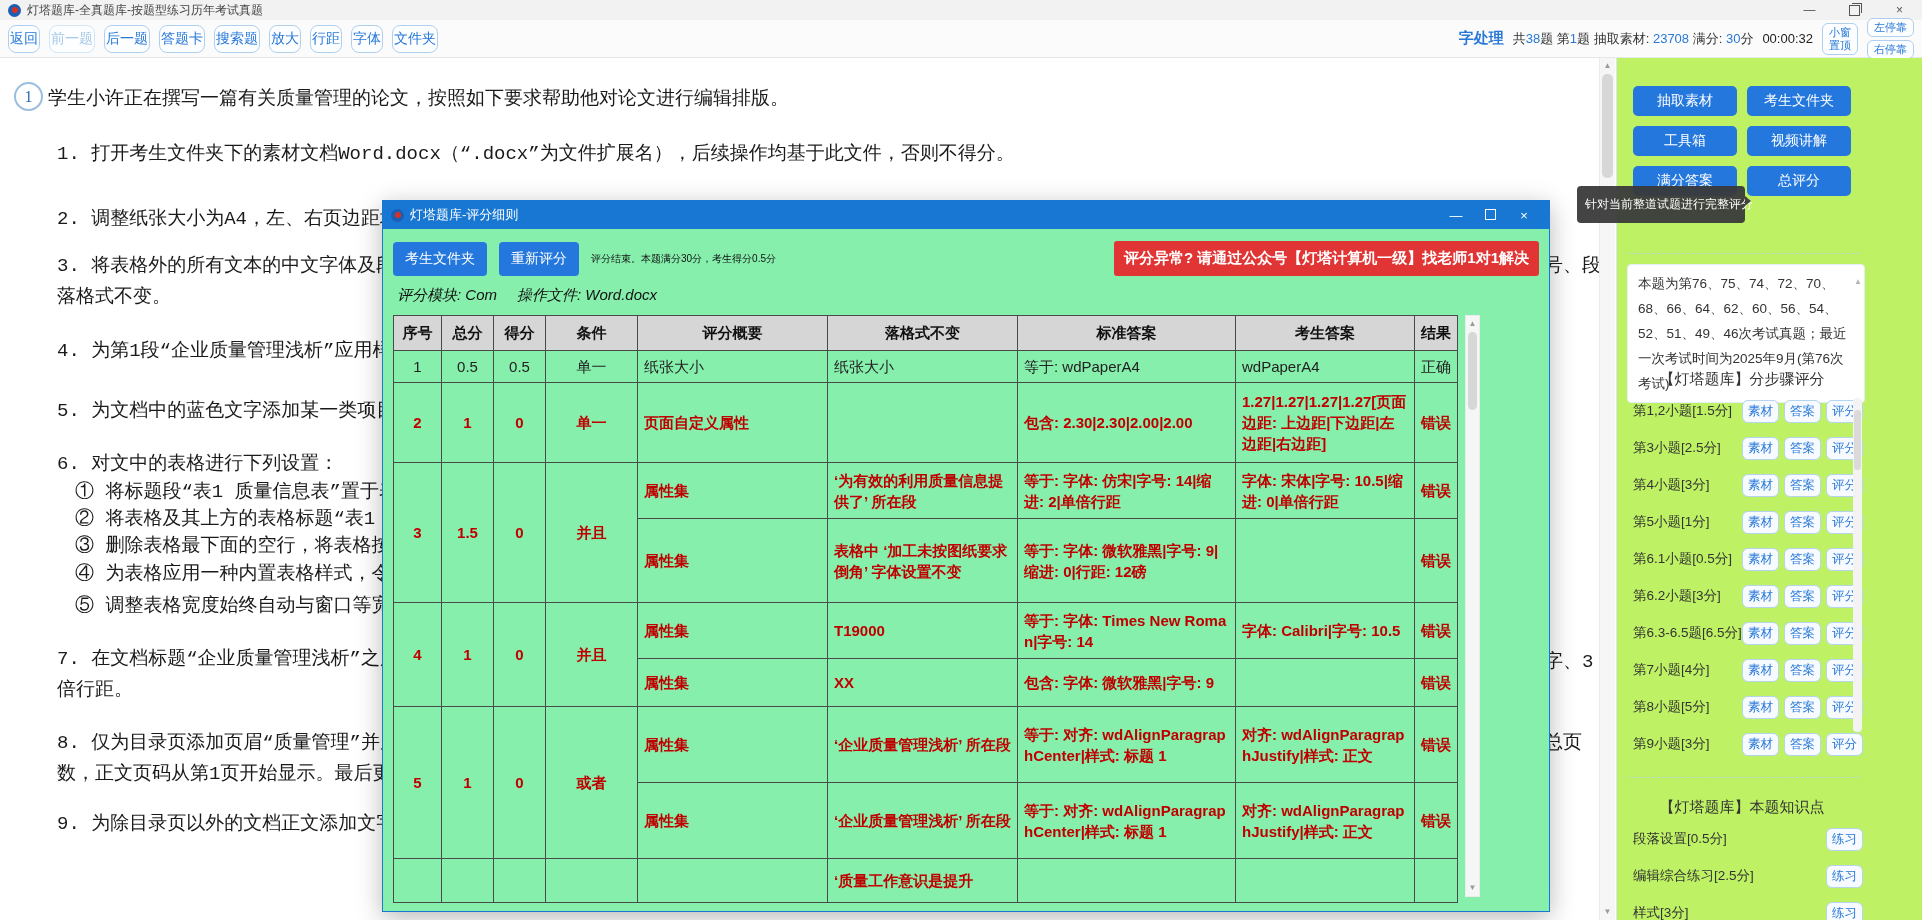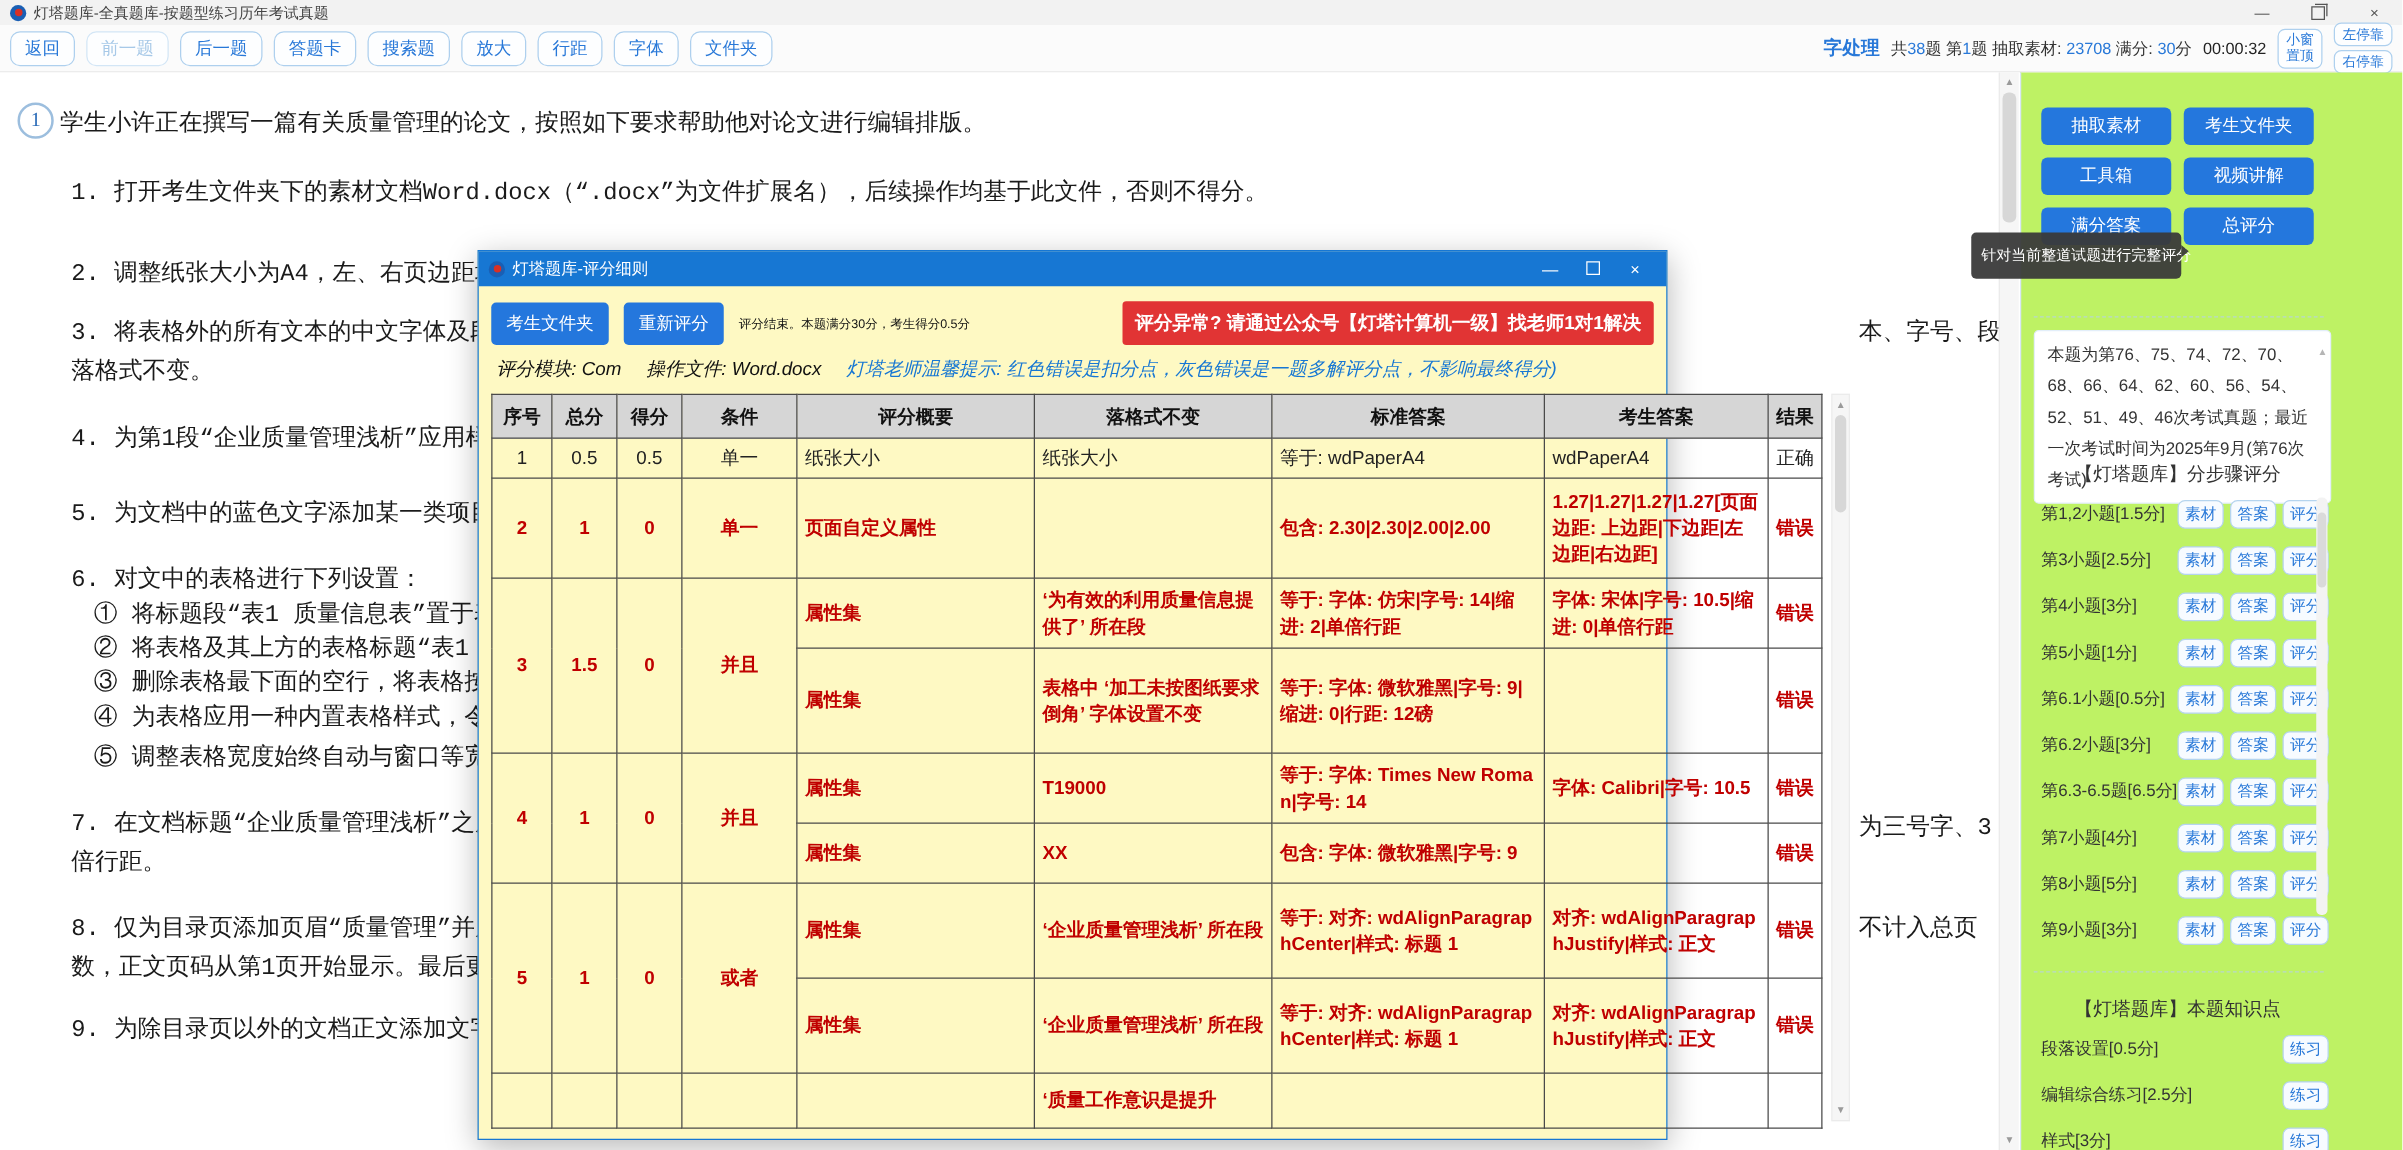--- a/index.html
+++ b/index.html
@@ -14,21 +14,21 @@
   .wtitle{font-size:12px;color:#444;margin-left:6px;white-space:nowrap;}
   .wctrls{position:absolute;right:0;top:0;height:20px;display:flex;}
   .wctrl{width:45px;height:20px;display:flex;align-items:center;justify-content:center;color:#555;font-size:12px;}
   .restore-box{width:9px;height:9px;border:1px solid #555;position:relative;background:#f2f2f2;}
   .restore-box::before{content:"";position:absolute;left:2px;top:-3px;width:9px;height:9px;border:1px solid #555;border-bottom:none;border-left:none;}
 
   
   .toolbar{position:absolute;left:0;top:20px;width:1922px;height:38px;background:#fbfbfb;
            border-bottom:1px solid #e7e7e7;box-sizing:border-box;display:flex;align-items:center;padding:0 8px;}
   .tbtn{border:1px solid #aed0ee;background:#fdfeff;color:#2878d8;font-size:14px;border-radius:8px;
-        padding:4px 11px;margin-right:9px;white-space:nowrap;cursor:pointer;font-family:inherit;}
+        padding:4px 1px;margin-right:9px;white-space:nowrap;cursor:pointer;font-family:inherit;}
   .tbtn.disabled{color:#a7c9e8;border-color:#d3e6f6;}
   .tb-right{margin-left:auto;display:flex;align-items:center;gap:9px;}
   .cat{color:#2878d8;font-size:15px;font-weight:bold;white-space:nowrap;}
   .stats{font-size:13px;color:#333;white-space:nowrap;}
   .stats b{color:#2878d8;font-weight:normal;}
   .timer{font-size:13px;color:#222;white-space:nowrap;}
   .pinbtn{border:1px solid #aed0ee;background:#fdfeff;color:#2878d8;border-radius:6px;font-size:11px;
           line-height:13px;padding:2px 6px;text-align:center;cursor:pointer;font-family:inherit;}
   .dockcol{display:flex;flex-direction:column;gap:3px;}
   .dockbtn{border:1px solid #aed0ee;background:#fdfeff;color:#2878d8;border-radius:6px;font-size:11px;
@@ -64,21 +64,21 @@
   .steps-sb{position:absolute;left:236px;width:9px;background:#f3f3f3;border-radius:4px;}
   .steps-sb .thumb{position:absolute;left:1px;right:1px;top:12px;height:60px;background:#dadada;border-radius:4px;}
 
   
   .tooltip{position:absolute;left:1577px;top:186px;width:168px;background:rgba(58,58,58,.95);color:#fff;
            font-size:12px;border-radius:4px;padding:10px 8px;box-sizing:border-box;z-index:60;white-space:nowrap;}
   .tooltip::after{content:"";position:absolute;right:-6px;top:10px;border-left:6px solid rgba(58,58,58,.95);
                   border-top:5px solid transparent;border-bottom:5px solid transparent;}
 
   
-  .modal{position:absolute;left:382px;top:200px;width:952px;height:712px;background:#fef9c3;
+  .modal{position:absolute;left:382px;top:200px;width:1168px;height:712px;background:#86efac;
          border:1px solid #1777d3;box-shadow:0 6px 24px rgba(0,0,0,.28);z-index:50;box-sizing:border-box;}
   .m-titlebar{height:28px;background:#1777d3;display:flex;align-items:center;padding:0 8px;}
   .m-title{color:#fff;font-size:13px;margin-left:6px;}
   .m-ctrls{margin-left:auto;display:flex;align-items:center;}
   .m-ctrl{width:34px;text-align:center;color:#fff;font-size:13px;cursor:pointer;}
   .m-sq{display:inline-block;width:9px;height:9px;border:1px solid #fff;}
   .m-toolbar{display:flex;align-items:center;gap:12px;padding:12px 10px 6px 10px;}
   .mbtn{background:#2477dd;color:#fff;border:none;border-radius:4px;padding:8px 12px;font-size:14px;cursor:pointer;font-family:inherit;white-space:nowrap;}
   .m-result{font-size:10px;color:#111;white-space:nowrap;}
   .m-alert{margin-left:auto;background:#e13434;color:#fff;font-weight:bold;font-size:15px;border-radius:3px;
@@ -313,21 +313,20 @@
   <div class="m-toolbar">
     <button class="mbtn">考生文件夹</button>
     <button class="mbtn">重新评分</button>
     <span class="m-result">评分结束。本题满分30分，考生得分0.5分</span>
     <span class="m-alert">评分异常? 请通过公众号【灯塔计算机一级】找老师1对1解决</span>
   </div>
 
   <div class="m-info">
     <span>评分模块: Com</span>
     <span>操作文件: Word.docx</span>
-    <span class="m-tip">灯塔老师温馨提示: 红色错误是扣分点，灰色错误是一题多解评分点，不影响最终得分)</span>
   </div>
 
   <div class="gridwrap">
     <table class="grid">
       <colgroup>
         <col style="width:48px">
           <col style="width:52px">
           <col style="width:52px">
           <col style="width:92px">
         <col style="width:190px">

